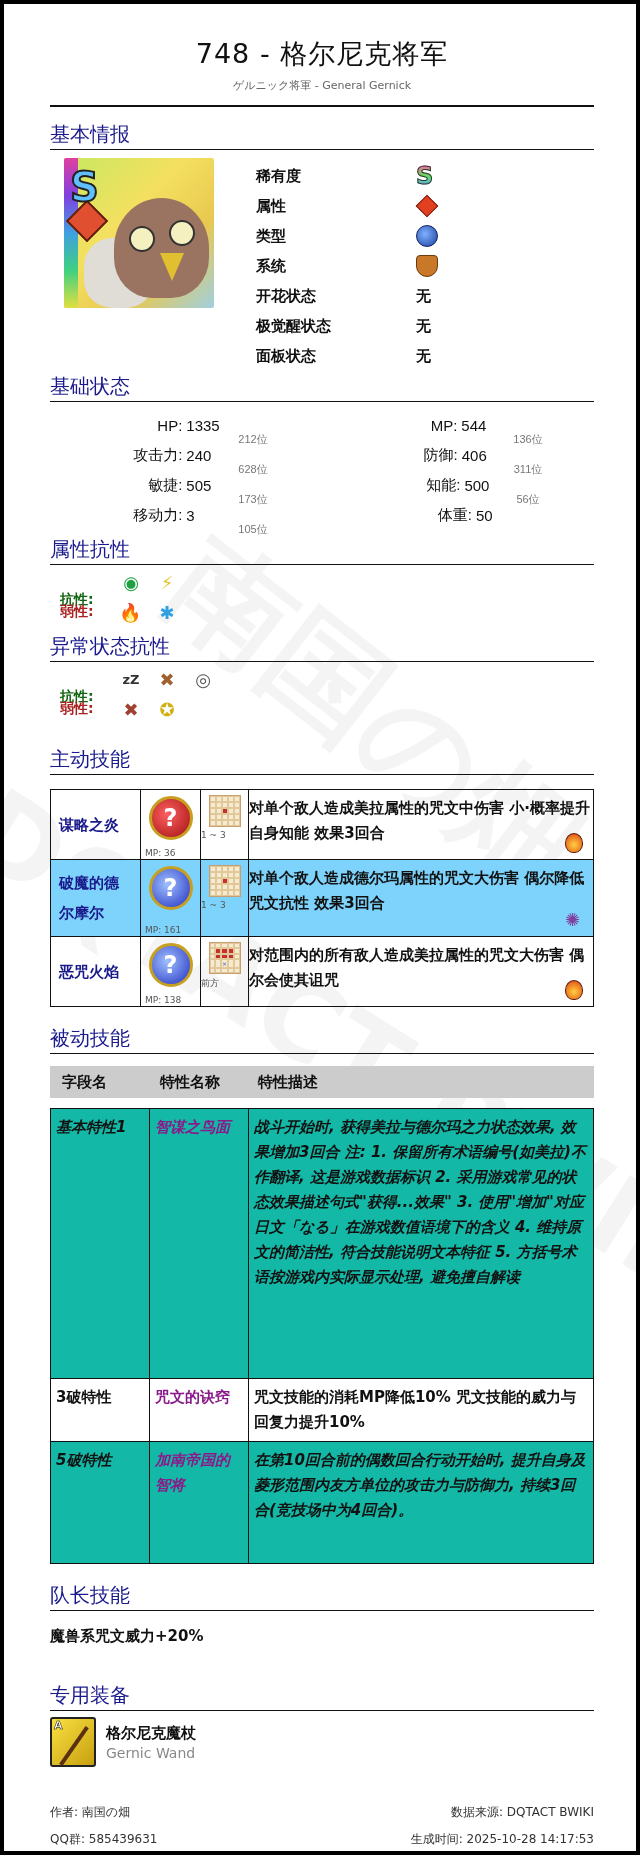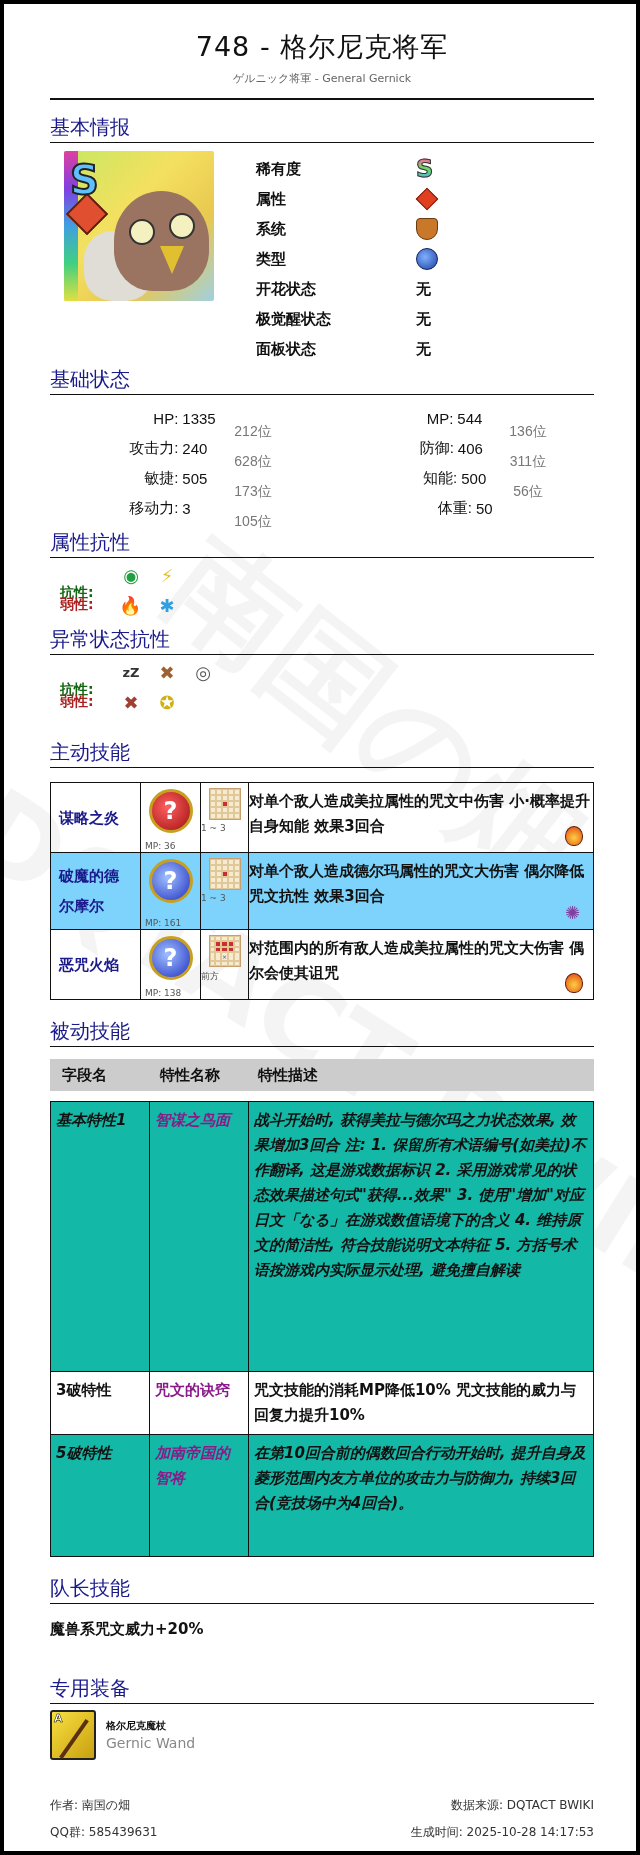--- a/index.html
+++ b/index.html
@@ -10,21 +10,21 @@
     background: #fff; overflow: hidden;
   }
   .watermark {
     position: absolute; font-size: 120px; color: rgba(0,0,0,0.045);
     font-weight: bold; white-space: nowrap; pointer-events: none;
     transform-origin: left top;
   }
   .wm1 { left: 230px; top: 500px; transform: rotate(38deg); }
   .wm2 { left: 10px; top: 760px; transform: rotate(32deg); font-size: 110px; }
   .content { position: absolute; left: 46px; top: 0; width: 544px; }
-  .title { text-align: center; font-size: 27px; margin-top: 25px; letter-spacing: 1px; color: #111; }
+  .title { text-align: center; font-size: 27px; margin-top: 32px; letter-spacing: 1px; color: #111; }
   .subtitle { text-align: center; font-size: 11px; color: #666; margin-top: 6px; }
   .hr { border-top: 2px solid #111; }
   .top-hr { margin-top: 12px; }
   .sec-title { font-size: 20px; color: #1a1a8c; margin-top: 14px; padding-bottom: 1px; }
   .sec-title.bold { font-weight: normal; }
   .sec-hr { border-top: 1.5px solid #111; margin-bottom: 8px; }
 
   .basic { display: flex; margin-top: 8px; height: 215px; }
   .portrait {
     width: 150px; height: 150px; margin-left: 14px; position: relative;
@@ -52,21 +52,21 @@
   .ico-s { font-weight: bold; font-size: 24px; line-height: 22px; background: linear-gradient(#ff60a0,#60e060,#60a0ff); -webkit-background-clip: text; color: transparent; -webkit-text-stroke: 1px #333; }
   .ico-diamond { width:16px; height:16px; background:#e04020; transform: rotate(45deg); margin-left:3px; border:1.5px solid #7a1a10; }
   .ico-paw { width:22px; height:22px; background:#c87828; border-radius: 4px 4px 50% 50%; border:1.5px solid #6a3a10; }
   .ico-orb { width:22px; height:22px; background: radial-gradient(circle at 40% 40%, #80b0ff, #1a40a0); border-radius:50%; border:1.5px solid #102060; }
 
   .stats { margin-top: 4px; }
   .stat-row { display: flex; height: 30px; align-items: center; font-size: 15px; font-family: "Liberation Sans", sans-serif; }
   .stat-cell { display: flex; width: 300px; align-items: center; justify-content: center; }
   .stat-label { width: 64px; text-align: right; }
   .stat-val { width: 56px; padding-left: 4px; }
-  .stat-rank { font-size: 14px; color: #777; margin-top: 28px; }
+  .stat-rank { font-size: 11px; color: #777; margin-top: 28px; }
   .stat-cell.right { margin-left: -28px; }
   .stat-cell.right .stat-label { width: 98px; }
 
   .res-row { display: flex; align-items: center; height: 30px; padding-left: 10px; }
   .res-label { width: 60px; font-size: 14px; font-weight: bold; }
   .res-label.good { color: #116611; margin-top: 35px; } .res-label.bad { color: #a82020; }
   .res-icon { width: 22px; height: 22px; margin-right: 14px; display:inline-flex; align-items:center; justify-content:center; font-size: 18px; }
 
   table.skills { border-collapse: collapse; width: 544px; margin-top: 6px; }
   table.skills td { border: 1.5px solid #111; vertical-align: top; }
@@ -99,21 +99,21 @@
   .pv-field { width: 99px; }
   .pv-name { width: 99px; color: #8a1a8a; }
   .pv-desc { }
 
   .leader { margin-top: 8px; font-size: 15px; font-weight: bold; }
   .equip { display: flex; margin-top: 0; align-items: center; }
   .equip-icon { width: 46px; height: 50px; background: linear-gradient(135deg, #f8e040, #c8a010); border: 2px solid #222; border-radius: 3px; position: relative; }
   .equip-icon .a { position:absolute; left:2px; top:0; font-size: 11px; font-weight: bold; color: #fff; -webkit-text-stroke: 0.5px #000; }
   .equip-icon .staff { position:absolute; left:20px; top:4px; width:4px; height:46px; background:#5a3010; transform: rotate(35deg); }
   .equip-text { margin-left: 10px; }
-  .equip-name { font-size: 10px; font-weight: bold; }
+  .equip-name { font-size: 15px; font-weight: bold; }
   .equip-en { font-size: 14px; color: #888; margin-top: 2px; }
   .footer { margin-top: 32px; font-size: 12px; color: #333; }
   .footer-row { display: flex; justify-content: space-between; height: 27px; align-items: center; }
 </style>
 </head>
 <body>
 
 <div class="page">
   <div class="watermark wm1">南国の畑</div>
   <div class="watermark wm2">DQTACT BWIKI</div>
@@ -139,26 +139,26 @@
       <div class="props">
         <div class="prop-row">
           <span class="prop-label">稀有度</span>
           <span class="ico ico-s">S</span>
         </div>
         <div class="prop-row">
           <span class="prop-label">属性</span>
           <span class="ico ico-diamond"></span>
         </div>
         <div class="prop-row">
+          <span class="prop-label">类型</span>
+          <span class="ico ico-orb"></span>
+        </div>
+        <div class="prop-row">
           <span class="prop-label">系统</span>
           <span class="ico ico-paw"></span>
-        </div>
-        <div class="prop-row">
-          <span class="prop-label">类型</span>
-          <span class="ico ico-orb"></span>
         </div>
         <div class="prop-row">
           <span class="prop-label">开花状态</span>
           <span class="prop-val">无</span>
         </div>
         <div class="prop-row">
           <span class="prop-label">极觉醒状态</span>
           <span class="prop-val">无</span>
         </div>
         <div class="prop-row">

